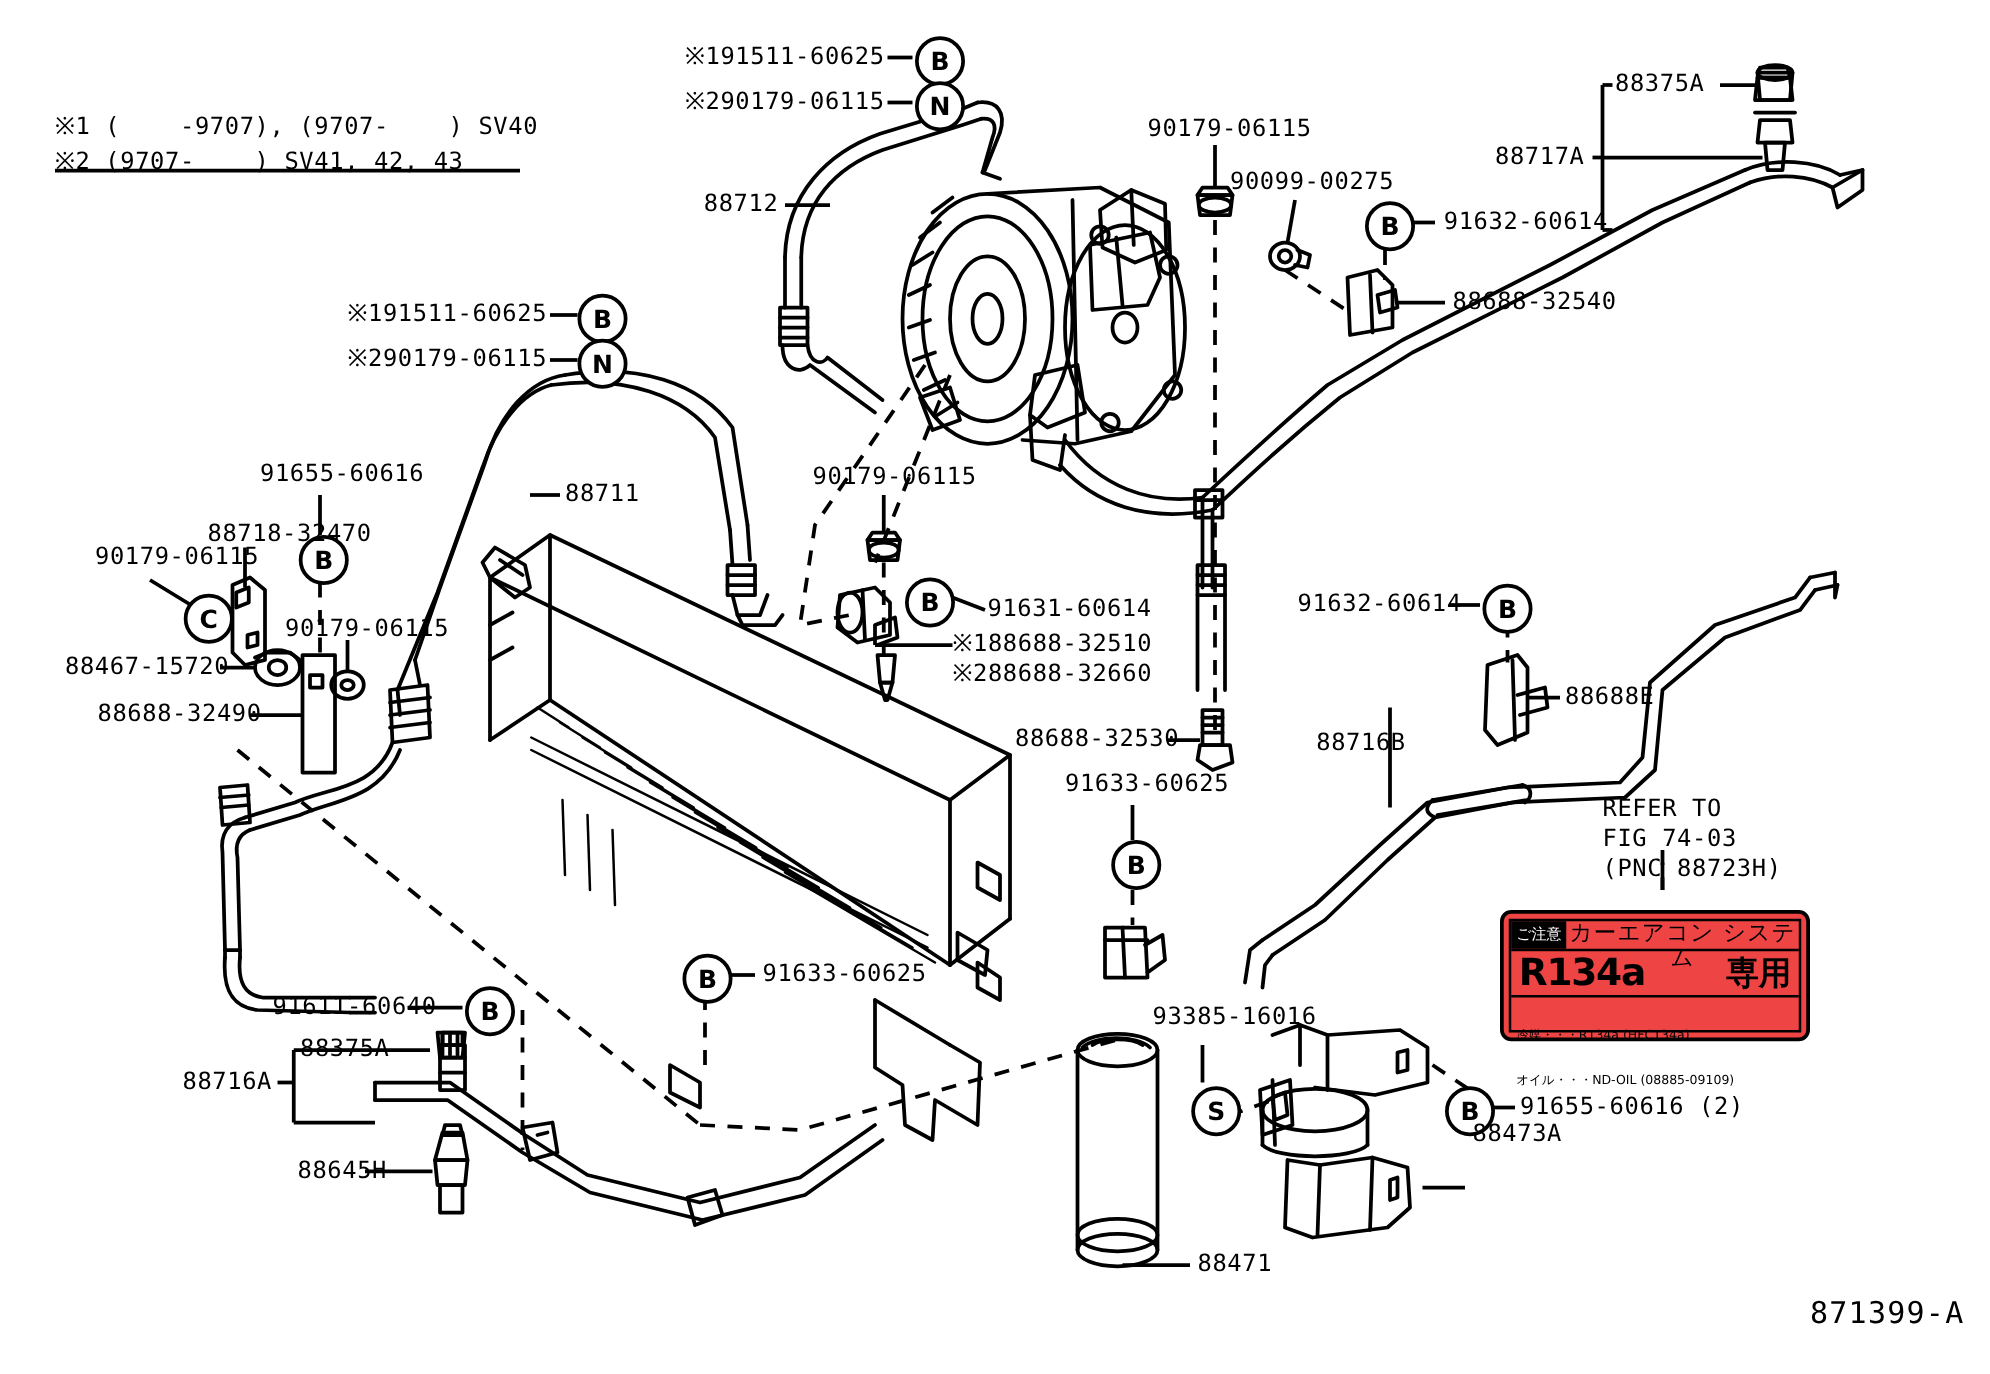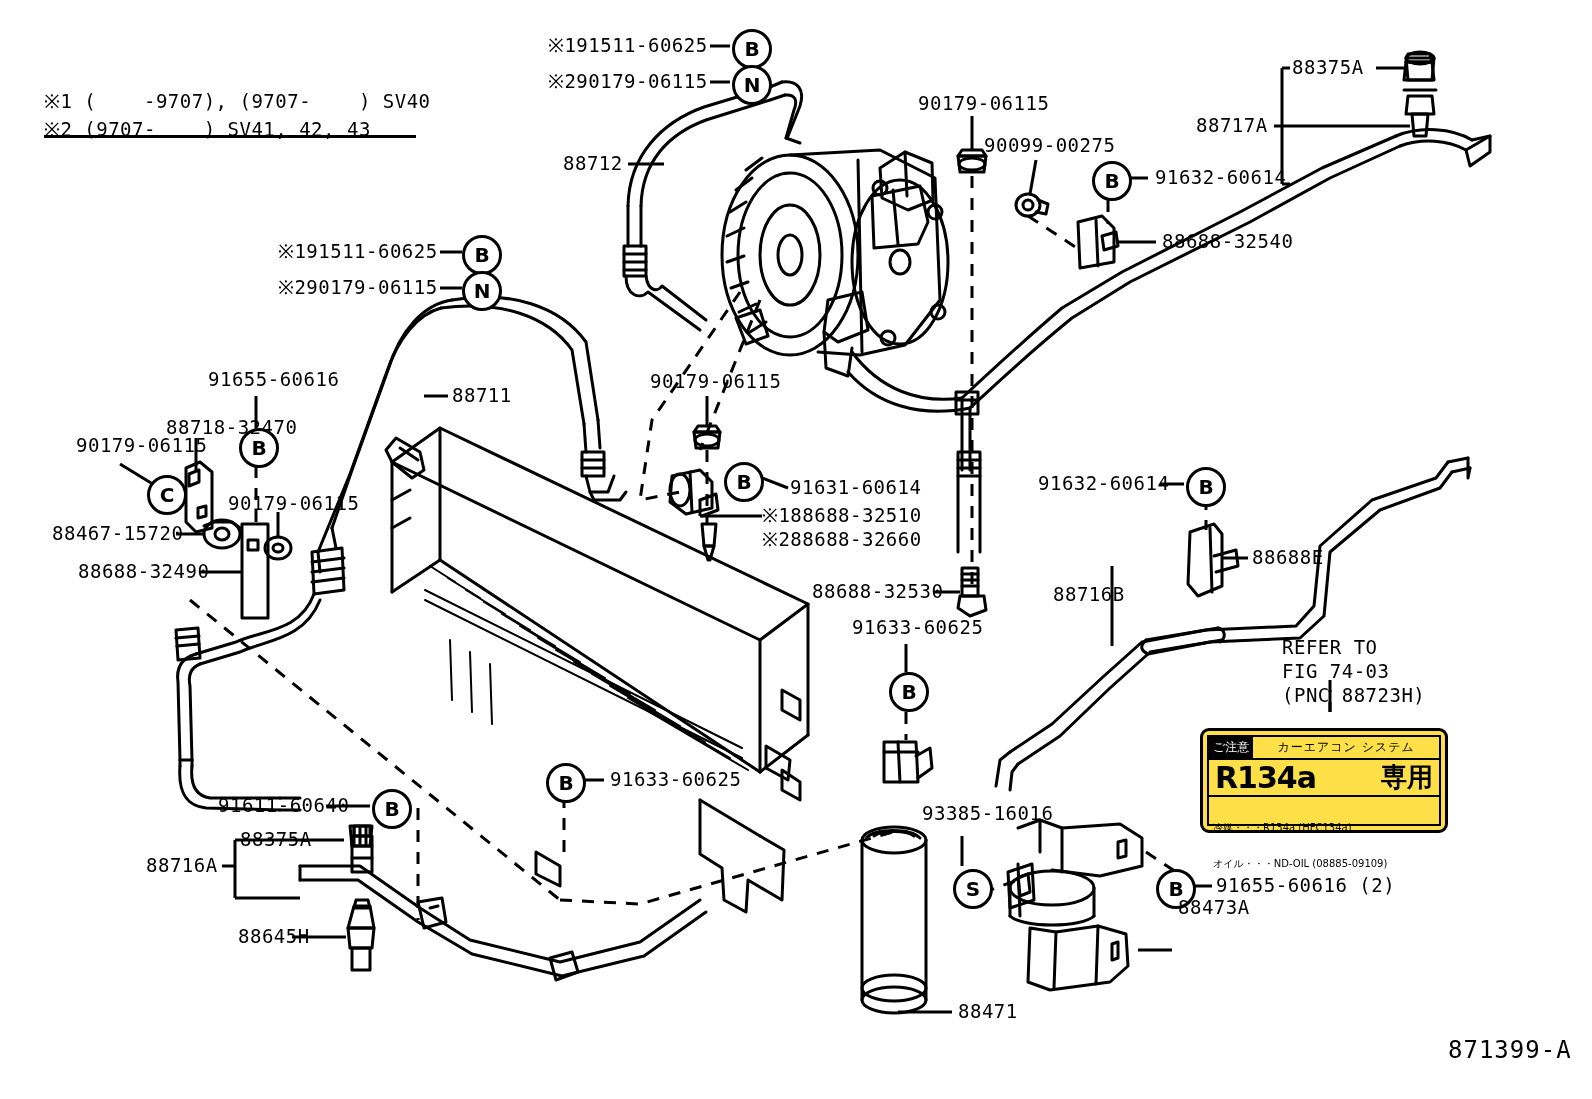--- a/index.html
+++ b/index.html
@@ -8,28 +8,28 @@
   #stage{position:absolute;inset:0;}
   .lbl{position:absolute;white-space:nowrap;font-size:19px;letter-spacing:0.5px;line-height:1;}
   .multi{position:absolute;white-space:pre;font-size:19px;line-height:1.45;letter-spacing:0.5px;}
   .note-rule{position:absolute;background:#000;height:3px;}
   svg{position:absolute;left:0;top:0;}
   .bubble{position:absolute;width:34px;height:34px;border:3px solid #000;border-radius:50%;
           display:flex;align-items:center;justify-content:center;background:#fff;
           font-size:20px;font-weight:bold;font-family:"DejaVu Sans","Liberation Sans",sans-serif;}
   
   #r134a{position:absolute;left:1200px;top:728px;width:248px;height:105px;
-         border:3px solid #000;border-radius:9px;background:#fde047;box-sizing:border-box;
+         border:3px solid #000;border-radius:9px;background:#ef4444;box-sizing:border-box;
          padding:4px;}
   #r134a .inner{border:2px solid #000;box-sizing:border-box;width:100%;height:100%;
                 display:flex;flex-direction:column;}
   #r134a .row1{display:flex;align-items:stretch;height:22px;border-bottom:2px solid #000;}
   #r134a .cau{background:#000;color:#fff;font-size:12px;padding:2px 4px;
               font-family:"DejaVu Sans","Liberation Sans",sans-serif;white-space:nowrap;}
-  #r134a .sys{flex:1;text-align:center;font-size:12px;line-height:20px;letter-spacing:1px;
+  #r134a .sys{flex:1;text-align:center;font-size:18px;line-height:20px;letter-spacing:1px;
               font-family:"DejaVu Sans","Liberation Sans",sans-serif;}
   #r134a .row2{flex:1;display:flex;justify-content:space-between;
                padding:0 6px;border-bottom:2px solid #000;}
   #r134a .big{font-size:30px;font-weight:bold;font-family:"DejaVu Sans","Liberation Sans",sans-serif;
               letter-spacing:-1px;}
   #r134a .senyou{font-size:26px;font-weight:bold;font-family:"DejaVu Sans","Liberation Sans",sans-serif;}
   #r134a .row3{height:26px;font-size:10px;line-height:12px;padding:1px 4px;white-space:pre;
                font-family:"DejaVu Sans","Liberation Sans",sans-serif;}
   #figno{position:absolute;left:1448px;top:1036px;font-size:24px;letter-spacing:1px;}
 </style>

